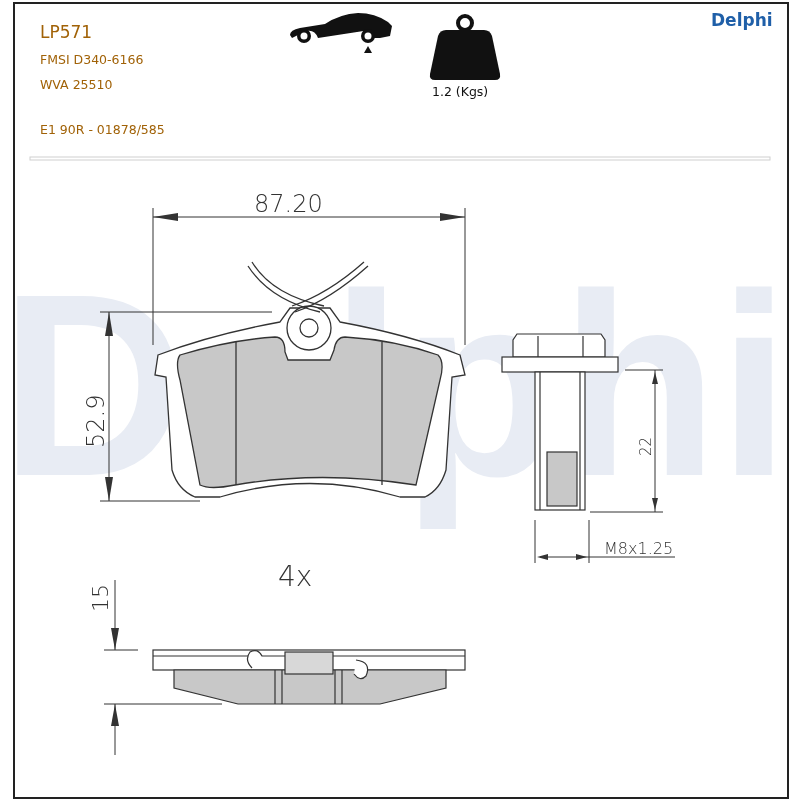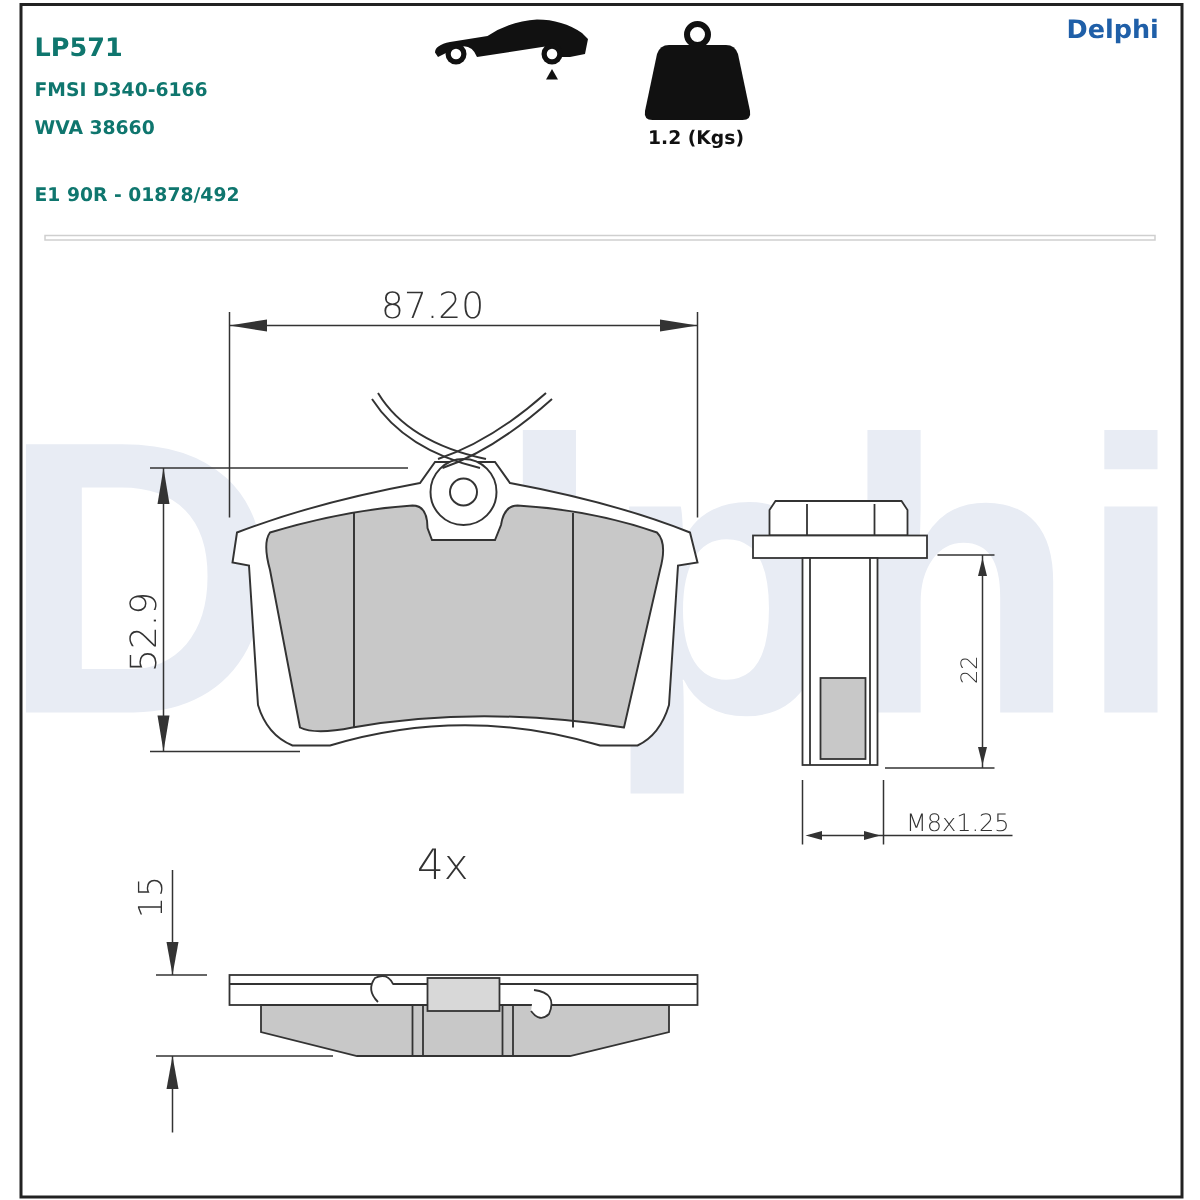--- a/index.html
+++ b/index.html
@@ -1,23 +1,23 @@
 <!DOCTYPE html>
 <html><head>
 <meta charset="utf-8">
 <style>
   html, body { margin:0; padding:0; background:#fff; }
   body { width:800px; height:800px; position:relative; overflow:hidden; font-family:"DejaVu Sans", sans-serif; }
   .frame { position:absolute; left:13px; top:2px; width:772px; height:793px; border:2px solid #222; background:#fff; }
-  .hdr-text { position:absolute; left:23px; font-weight:bold; color:#0f766e; }
+  .hdr-text { position:absolute; left:40px; font-weight:normal; color:#a16207; }
   #part-no { top:22px; font-size:17px; }
   #fmsi { top:52px; font-size:12.5px; }
   #wva { top:77px; font-size:12.5px; }
   #approval { top:122px; font-size:12.5px; }
-  #weight-label { position:absolute; left:432px; top:84px; font-size:12.5px; font-weight:bold; color:#111; }
+  #weight-label { position:absolute; left:432px; top:84px; font-size:12.5px; font-weight:normal; color:#111; }
   #brand { position:absolute; left:711px; top:10px; font-size:17px; font-weight:bold; color:#1f5fa8; }
   svg.draw { position:absolute; left:0; top:0; }
   .dimtxt { font-family:"DejaVu Sans", sans-serif; font-weight:200; fill:#333; }
 </style>
 </head>
 <body>
 
 <div class="frame"></div>
 
 <svg class="draw" width="800" height="800" viewBox="0 0 800 800">
@@ -121,16 +121,16 @@
   </g>
 
   <g fill="#111">
     <circle cx="465" cy="23" r="7" fill="none" stroke="#111" stroke-width="4"></circle>
     <path d="M446,30 L484,30 Q490,30 492,36 L500,74 Q501,80 495,80 L435,80 Q429,80 430,74 L438,36 Q440,30 446,30 Z"></path>
   </g>
 </svg>
 
 <div class="hdr-text" id="part-no">LP571</div>
 <div class="hdr-text" id="fmsi">FMSI D340-6166</div>
-<div class="hdr-text" id="wva">WVA 38660</div>
-<div class="hdr-text" id="approval">E1 90R - 01878/492</div>
+<div class="hdr-text" id="wva">WVA 25510</div>
+<div class="hdr-text" id="approval">E1 90R - 01878/585</div>
 <div id="weight-label">1.2 (Kgs)</div>
 <div id="brand">Delphi</div>
 
 </body></html>

